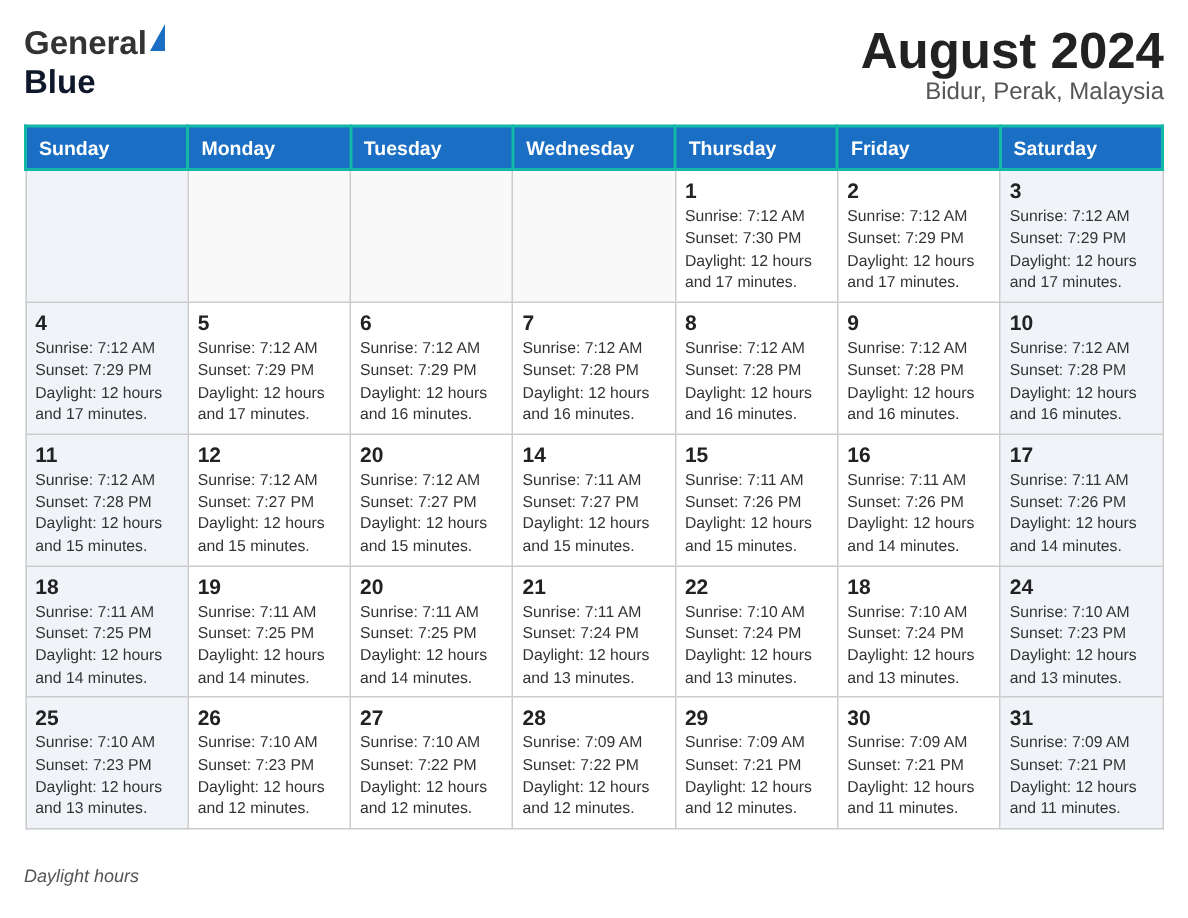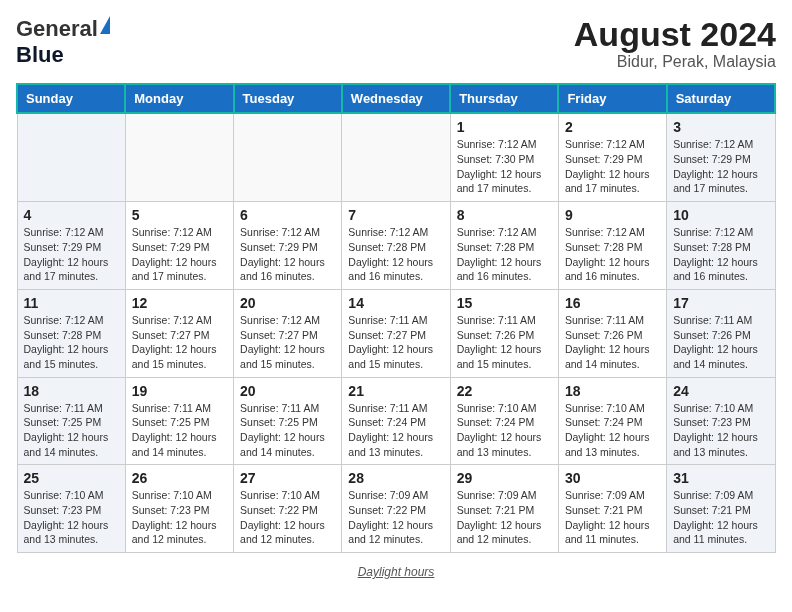--- a/index.html
+++ b/index.html
@@ -89,25 +89,24 @@
       color: #222;
       display: block;
       margin-bottom: 2px;
     }
     .day-info {
       font-size: 10.5px;
       color: #333;
       line-height: 1.4;
     }
     .footer {
-      margin-top: 12px;
+      margin-top: 24px;
       font-size: 12px;
       color: #555;
-      text-align: center;
-      text-decoration: underline;
+      text-align: left;
     }
     .footer-label {
       font-style: italic;
     }
   </style>
 </head>
 <body>
 
 <div class="header">
   <div class="logo">

